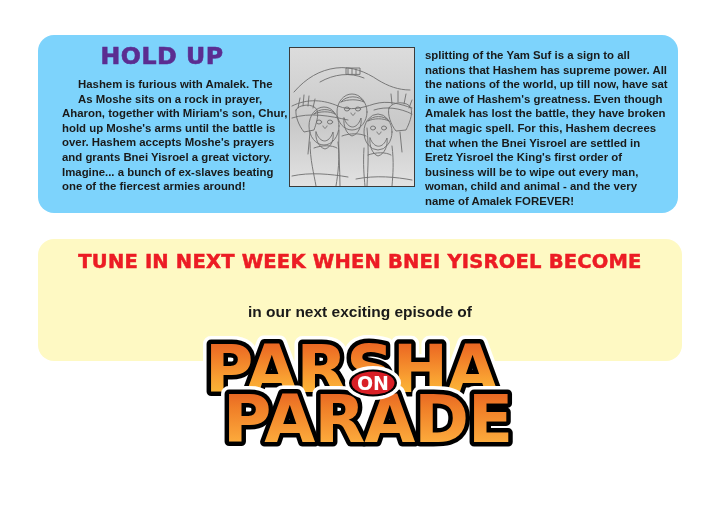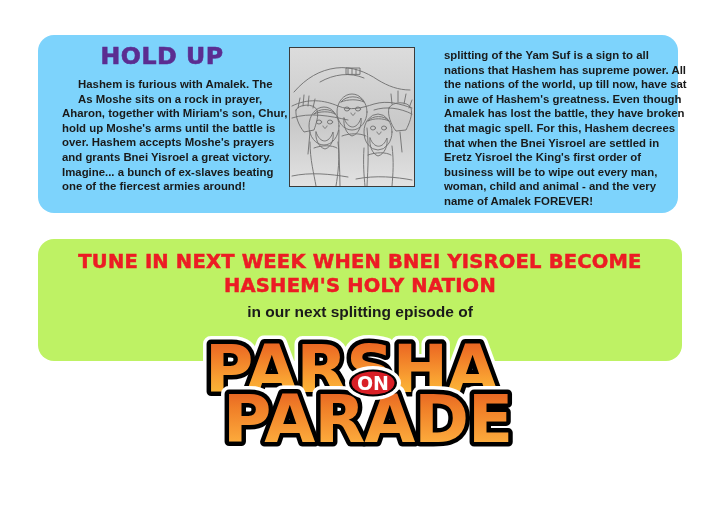--- a/index.html
+++ b/index.html
@@ -51,21 +51,21 @@
     color: #1a1a1a;
     font-weight: 600;
     text-align: left;
   }
   #story-col-left {
     left: 24px;
     top: 42px;
     width: 228px;
   }
   #story-col-right {
-    left: 406px;
+    left: 387px;
     top: 13px;
     width: 243px;
   }
   .story-para { margin: 0; }
   .story-para.indent { text-indent: 16px; }
 
   
   #illustration {
     position: absolute;
     left: 251px;
@@ -78,21 +78,21 @@
   }
   #illustration svg { display: block; width: 100%; height: 100%; }
 
   
   #teaser-panel {
     position: absolute;
     left: 38px;
     top: 239px;
     width: 644px;
     height: 122px;
-    background: #bef264;
+    background: #fef9c3;
     border-radius: 16px;
   }
 
   .teaser-headline {
     position: absolute;
     width: 100%;
     text-align: center;
     font-family: "DejaVu Sans", sans-serif;
     font-weight: bold;
     font-size: 19.5px;
@@ -219,22 +219,21 @@
 
         <path d="M2 128 C 20 124, 40 126, 58 129"></path>
         <path d="M66 131 C 86 127, 106 129, 122 132"></path>
       </g>
     </svg>
   </div>
 </div>
 
 <div id="teaser-panel">
   <div class="teaser-headline" id="teaser-line1">TUNE IN NEXT WEEK WHEN BNEI YISROEL BECOME</div>
-  <div class="teaser-headline" id="teaser-line2">HASHEM'S HOLY NATION</div>
-  <div id="teaser-sub">in our next splitting episode of</div>
+  <div id="teaser-sub">in our next exciting episode of</div>
 </div>
 
 <div id="logo">
   <svg viewBox="0 0 340 135" aria-hidden="true">
     <defs>
       <linearGradient id="logograd" x1="0" y1="0" x2="0" y2="1">
         <stop offset="0%" stop-color="#e4541f"></stop>
         <stop offset="28%" stop-color="#ef7526"></stop>
         <stop offset="62%" stop-color="#f9a132"></stop>
         <stop offset="100%" stop-color="#fdcb3c"></stop>

